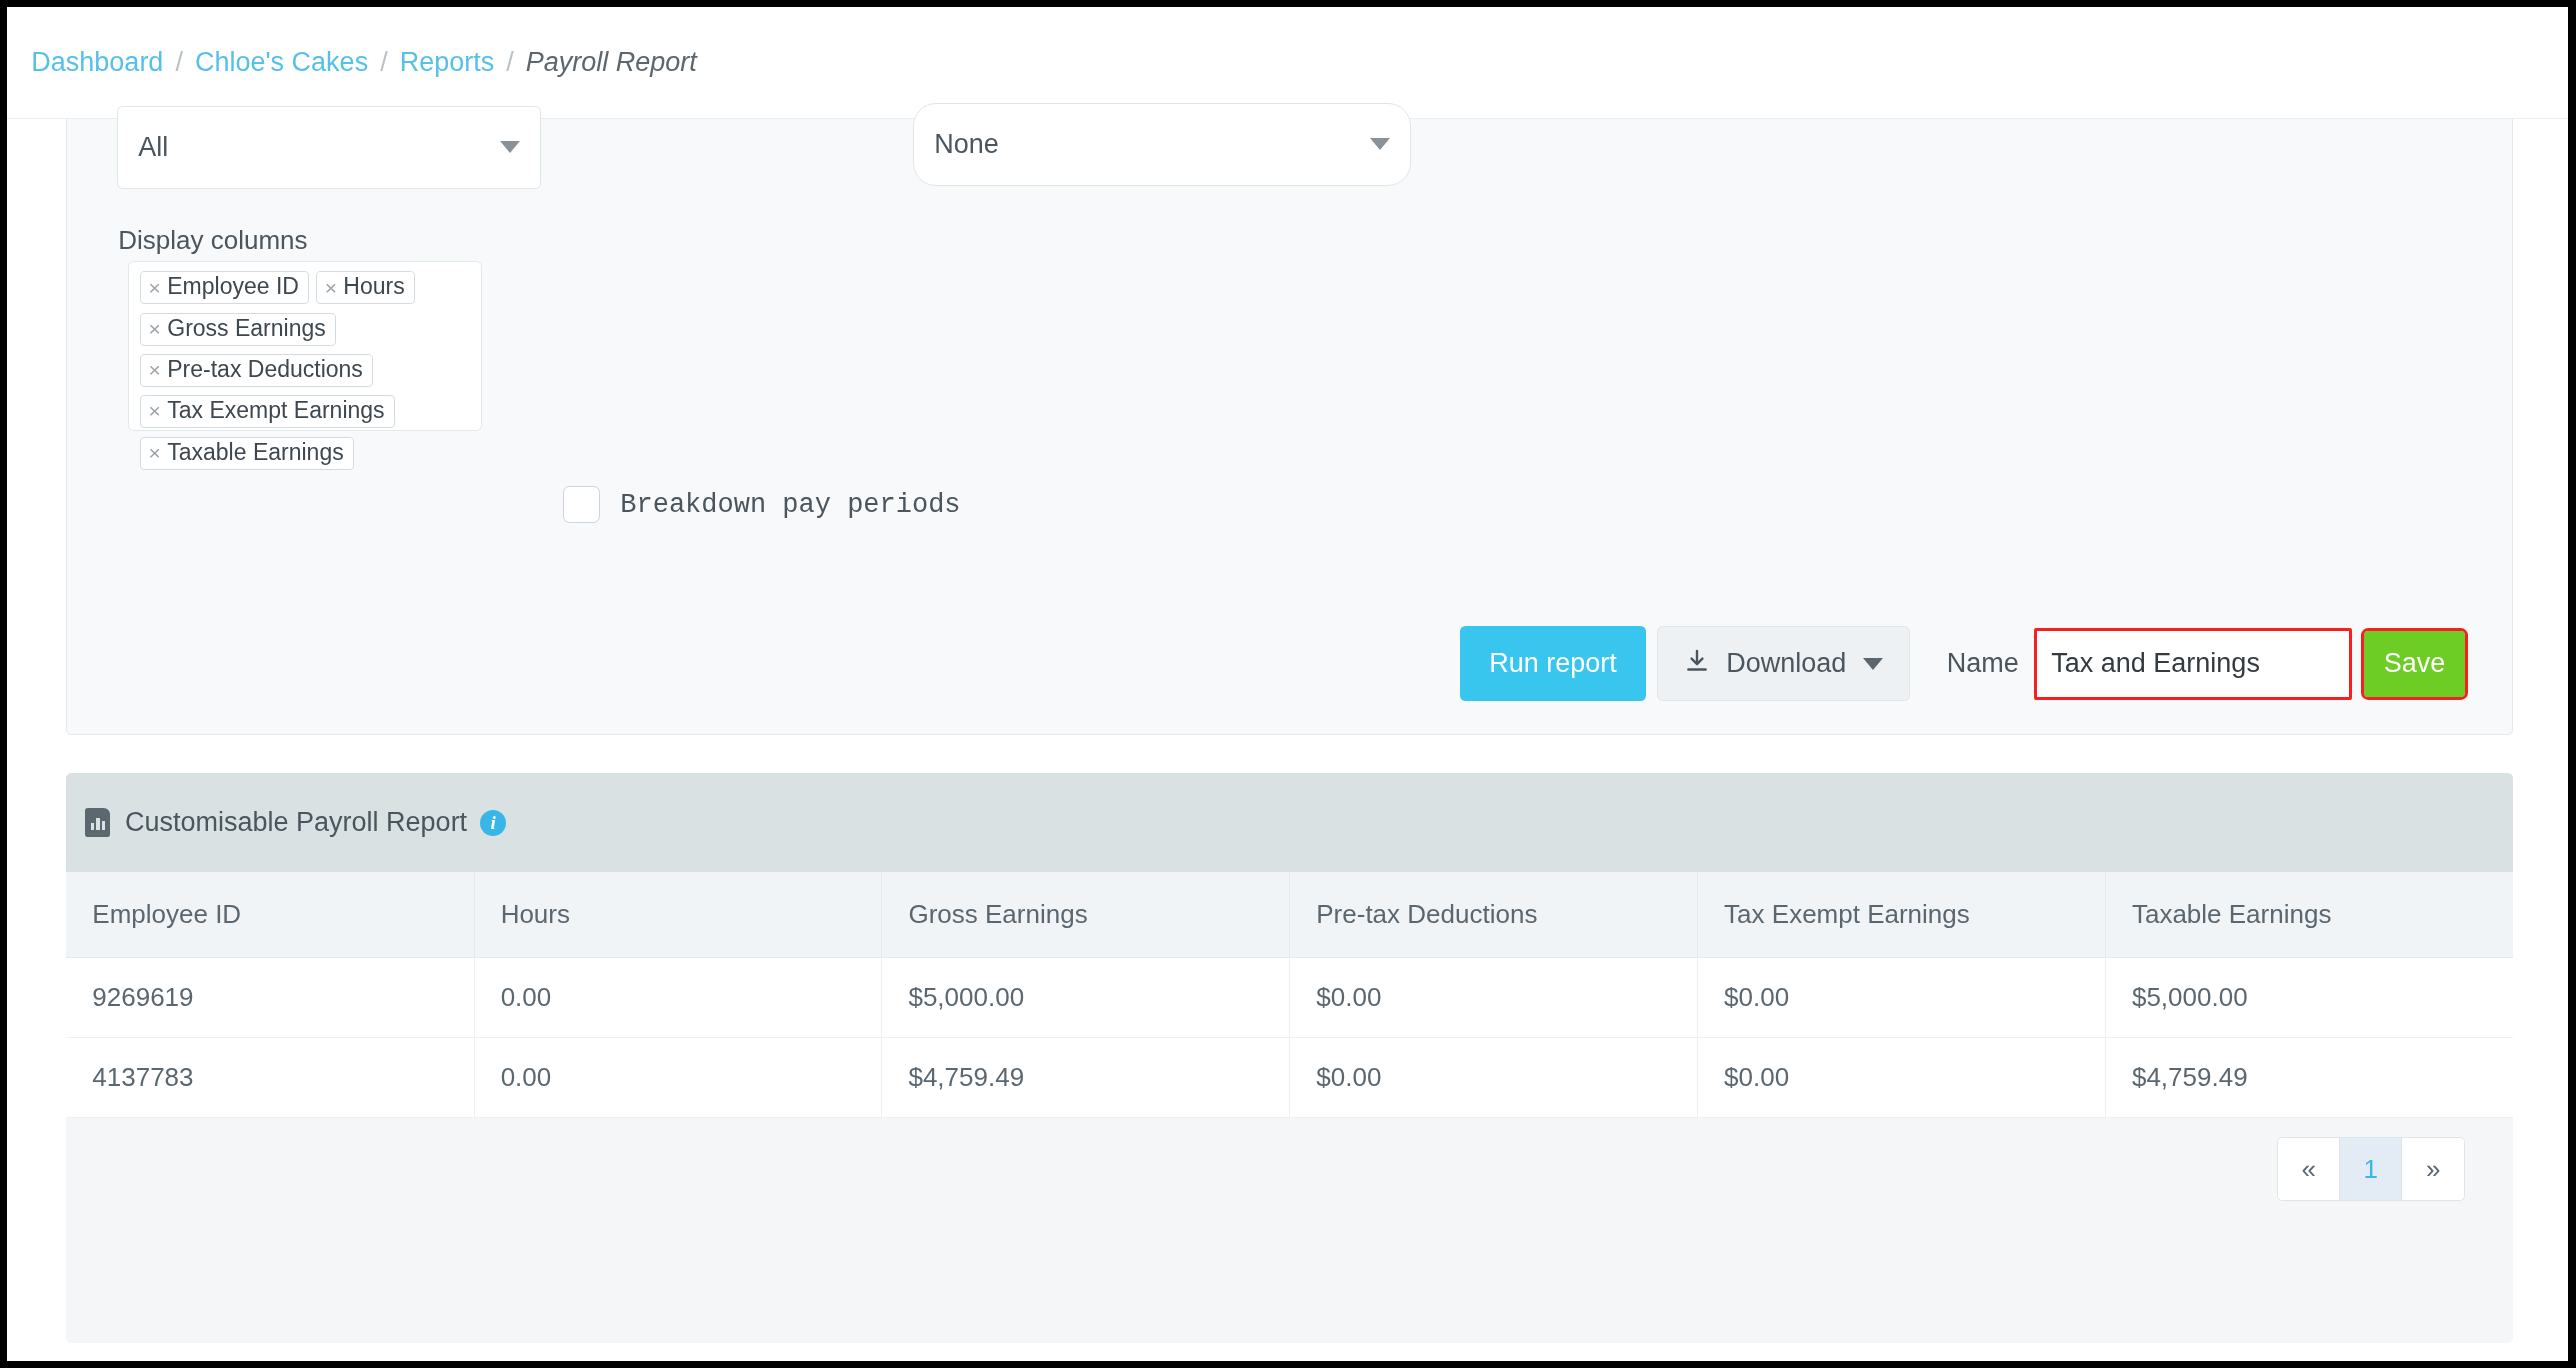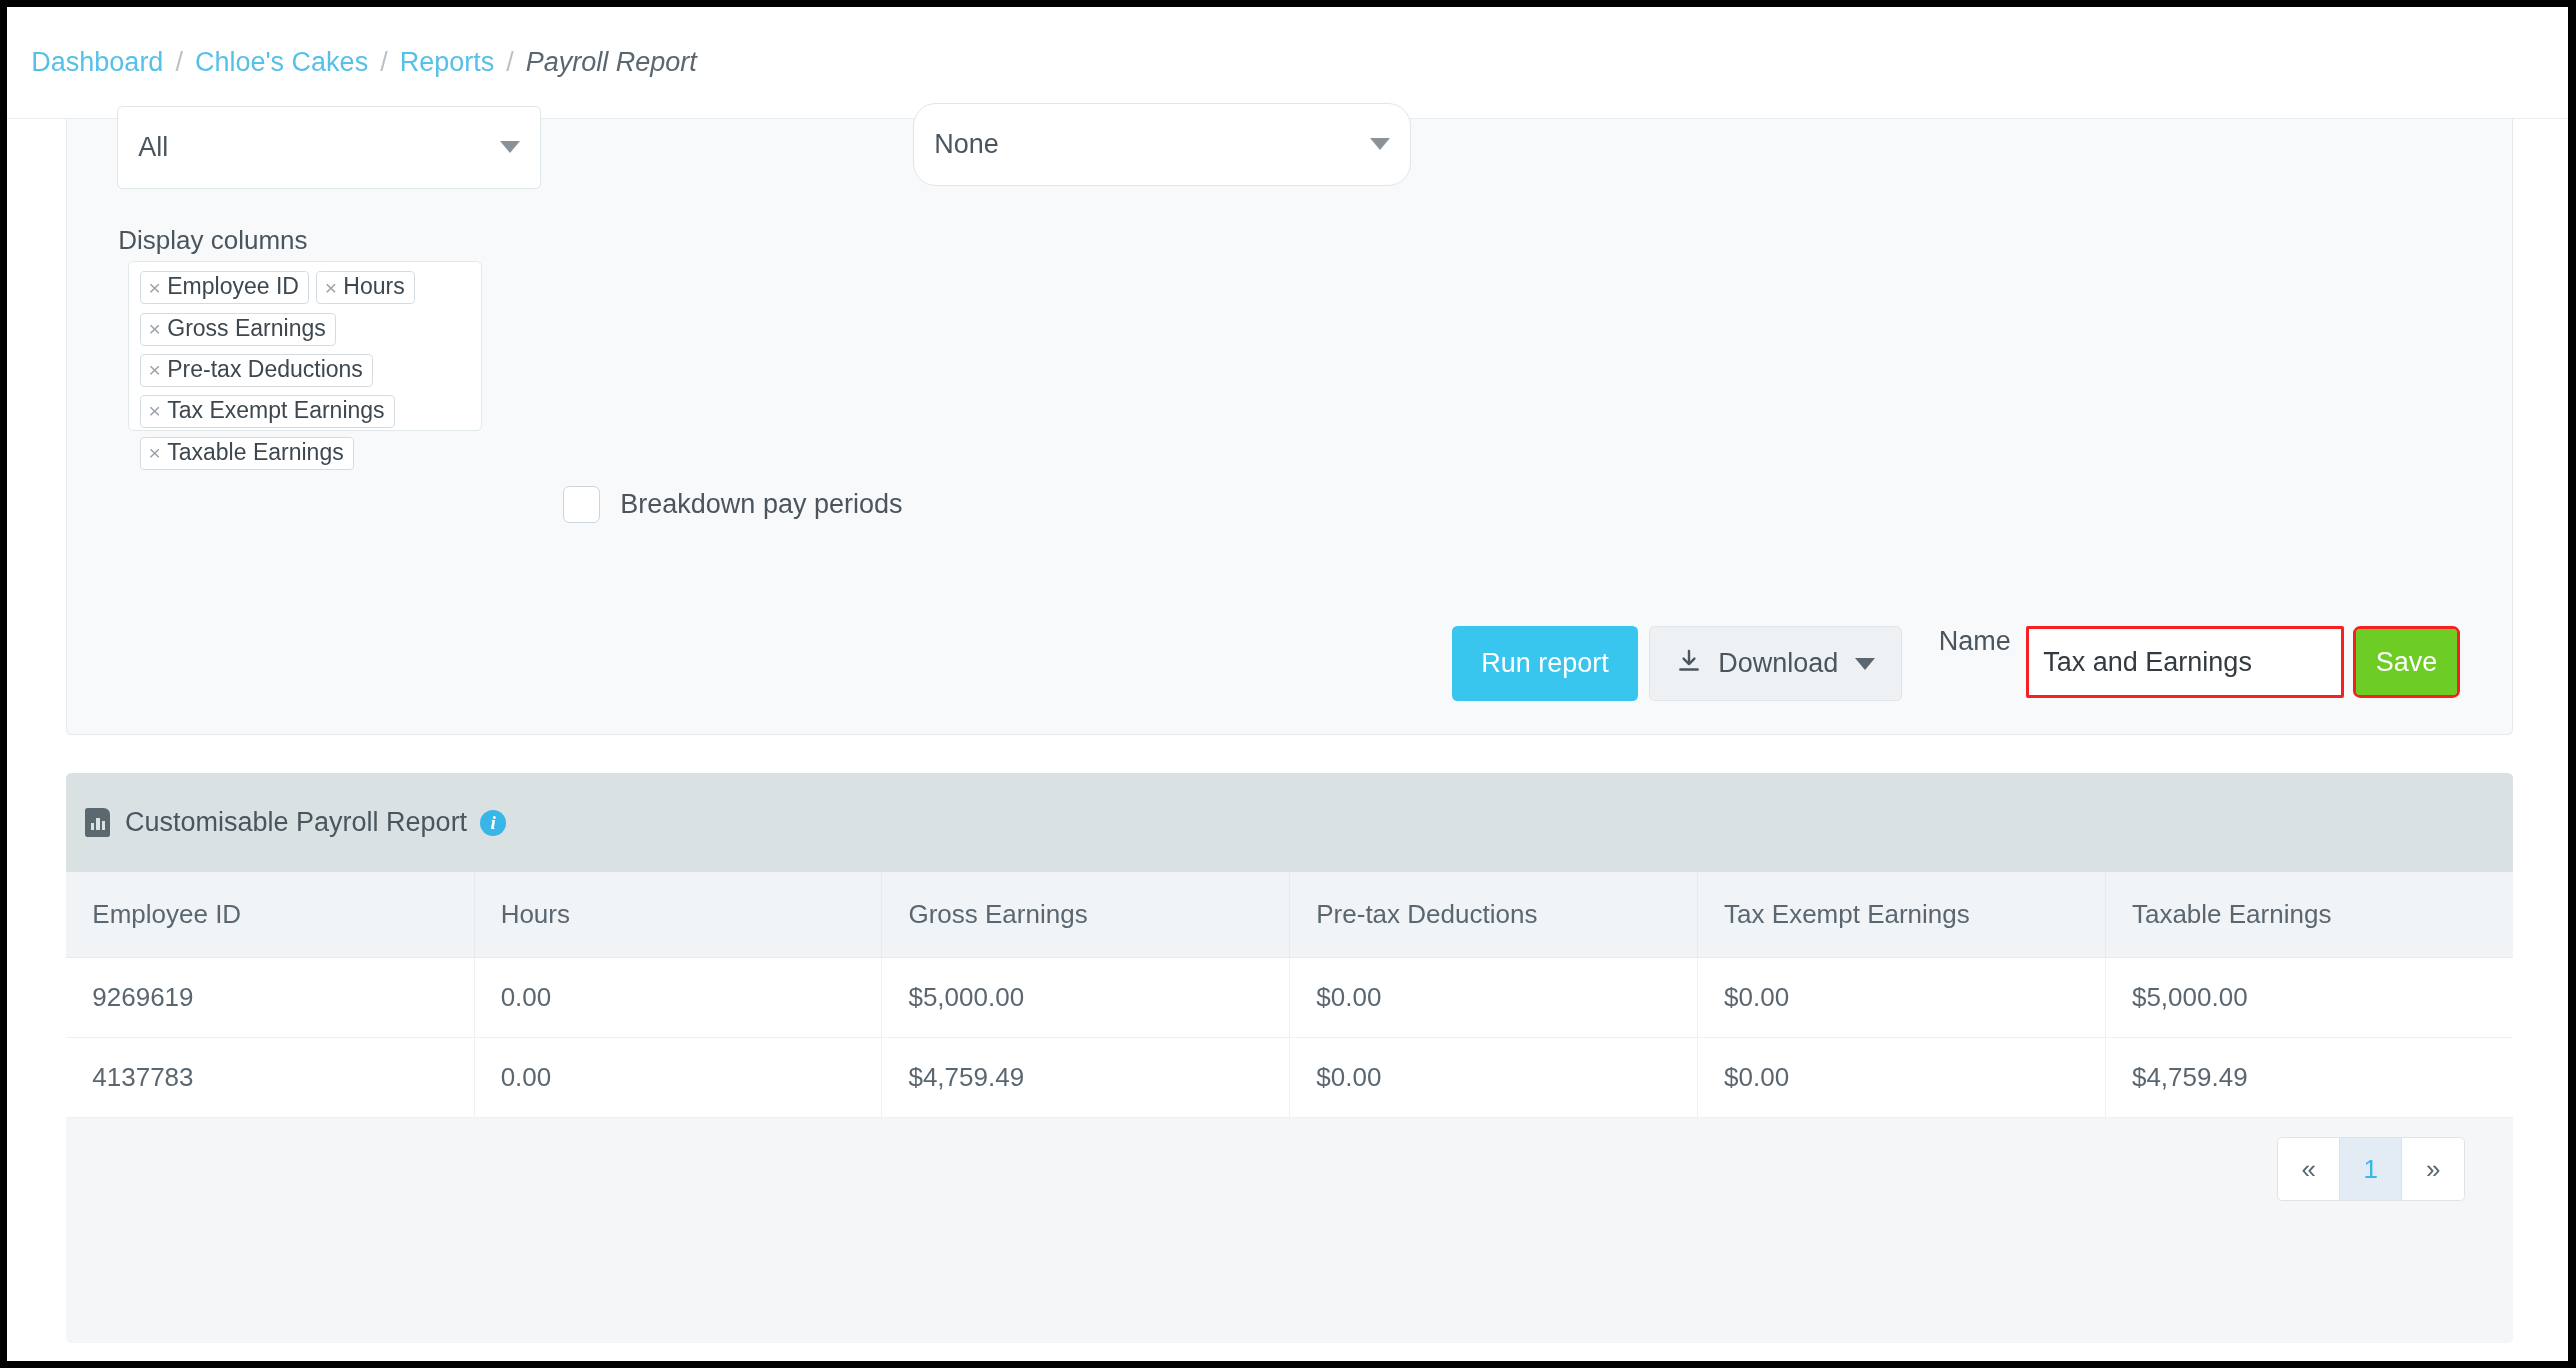--- a/index.html
+++ b/index.html
@@ -142,29 +142,30 @@
     height: 37px;
     border: 1.8px solid #ccd4d9;
     border-radius: 6.4px;
     background: #ffffff;
   }
   .checkbox-label {
     margin-left: 20px;
     font-size: 27px;
     color: #4a555e;
     white-space: nowrap;
+    font-family: Liberation Mono, monospace;
   }
 
   
   .action-row {
     position: absolute;
-    right: 52px;
+    right: 44px;
     top: 507px;
     display: flex;
-    align-items: flex-start;
+    align-items: center;
   }
   .btn-run {
     background: #38c6ef;
     color: #ffffff;
     border: none;
     border-radius: 5.5px;
     font-size: 27px;
     height: 75px;
     padding: 0 29px;
     font-family: "Liberation Sans", sans-serif;

